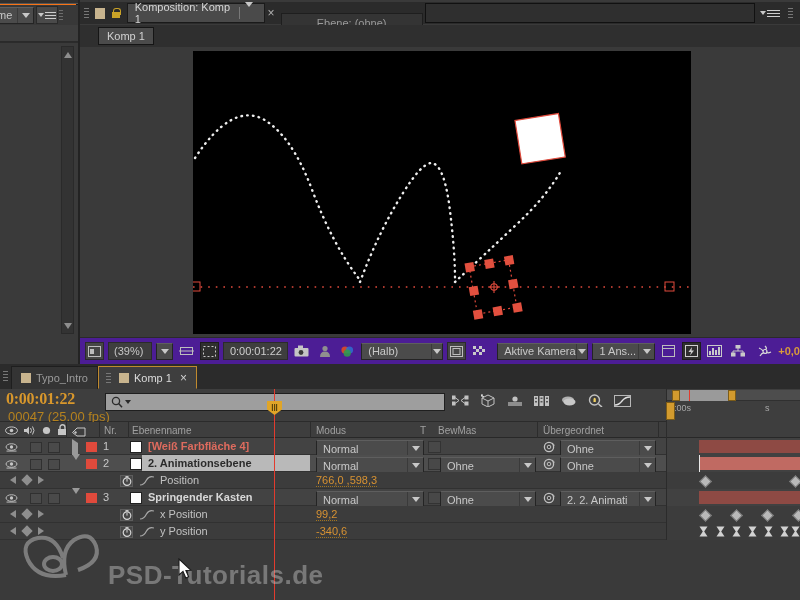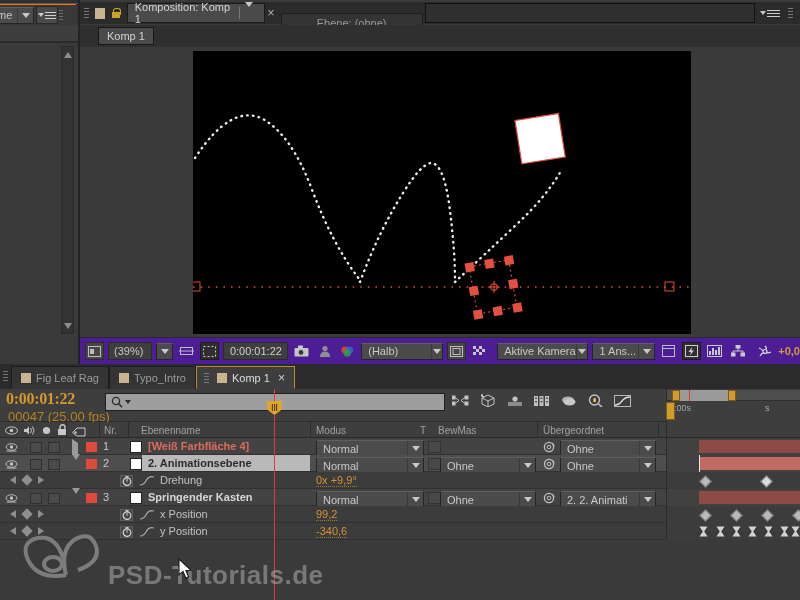--- a/index.html
+++ b/index.html
@@ -438,24 +438,20 @@
 
     <div id="tl-tabbar">
       <span class="tabgrip" style="margin:0 2px 6px 2px;">
           <i></i>
           <i></i>
           <i></i>
           <i></i>
         </span>
       <div class="tltab">
         <span class="swatch"></span>
-        <span>Fig Leaf Rag</span>
-      </div>
-      <div class="tltab">
-        <span class="swatch"></span>
         <span>Typo_Intro</span>
       </div>
       <div class="tltab active">
         <span class="tabgrip" style="margin:0 2px 0 -3px;">
             <i></i>
             <i></i>
             <i></i>
             <i></i>
           </span>
         <span class="swatch"></span>
@@ -579,21 +575,21 @@
       <span class="vdiv" style="left:66px;"></span>
       <span style="position:absolute;left:72px;top:2px;">
         <svg width="14" height="11">
             <path d="M0.5 5.5 L5 1 H13 V9 H5 Z" fill="none" stroke="#c6c6c6"></path>
             <circle cx="3.5" cy="5.5" r="1.2" fill="#c6c6c6"></circle>
           </svg>
       </span>
       <span class="vdiv" style="left:99px;"></span>
       <span class="ch" style="left:104px;">Nr.</span>
       <span class="vdiv" style="left:128px;"></span>
-      <span class="ch" style="left:141px;">Ebenenname</span>
+      <span class="ch" style="left:132px;">Ebenenname</span>
       <span class="vdiv" style="left:310px;"></span>
       <span class="ch" style="left:316px;">Modus</span>
       <span class="ch" style="left:420px;">T</span>
       <span class="ch" style="left:438px;">BewMas</span>
       <span class="vdiv" style="left:537px;"></span>
       <span class="ch" style="left:543px;">Übergeordnet</span>
       <span class="vdiv" style="left:658px;"></span>
       <span class="vdiv" style="left:666px;"></span>
     </div>
 
@@ -673,44 +669,44 @@
           <span class="caret-box">
               <i class="caret"></i>
             </span>
         </div>
         <div class="trk layerbg">
           <div class="bar lite"></div>
           <div style="position:absolute;left:32px;top:0;width:1px;height:17px;background:#e8e8e8;"></div>
         </div>
       </div>
 
-
       <div class="row prop">
         <span class="kf-nav">
           <i class="kf-tri-l"></i>
           <i class="kf-dia"></i>
           <i class="kf-tri-r"></i>
         </span>
         <span class="stopwatch">
           <svg width="10" height="10">
               <circle cx="5" cy="5.6" r="3.8" fill="none" stroke="#d6d6d6" stroke-width="1.2"></circle>
               <line x1="5" y1="5.6" x2="5" y2="3" stroke="#d6d6d6"></line>
               <line x1="3.5" y1="0.8" x2="6.5" y2="0.8" stroke="#d6d6d6" stroke-width="1.4"></line>
             </svg>
         </span>
         <svg class="graph-ico" viewBox="0 0 14 10">
             <path d="M0 9 Q4 9 6.5 4 Q9 -0.5 14 1" stroke="#a8a8a8" fill="none" stroke-width="1.2"></path>
           </svg>
-        <span class="pname">Drehung</span>
-        <span class="pval">0x +9,9°</span>
+        <span class="pname">Position</span>
+        <span class="pval">766,0 ,598,3</span>
         <div class="trk">
           <span class="kf" style="left:34px;"></span>
-          <span class="kf" style="left:95px;background:#dcdcdc;"></span>
-        </div>
-      </div>
+          <span class="kf" style="left:124px;"></span>
+        </div>
+      </div>
+
 
       <div class="row layer">
         <svg class="eye" viewBox="0 0 13 11">
             <ellipse cx="6.5" cy="5.5" rx="6" ry="3.6" fill="none" stroke="#c6c6c6"></ellipse>
             <circle cx="6.5" cy="5.5" r="1.8" fill="#c6c6c6"></circle>
             <line x1="1" y1="10" x2="12" y2="10" stroke="#c6c6c6"></line>
           </svg>
         <span class="boxsm" style="left:30px;"></span>
         <span class="boxsm" style="left:48px;"></span>
         <span class="arrow-tw"><i class="tri-d"></i></span>

